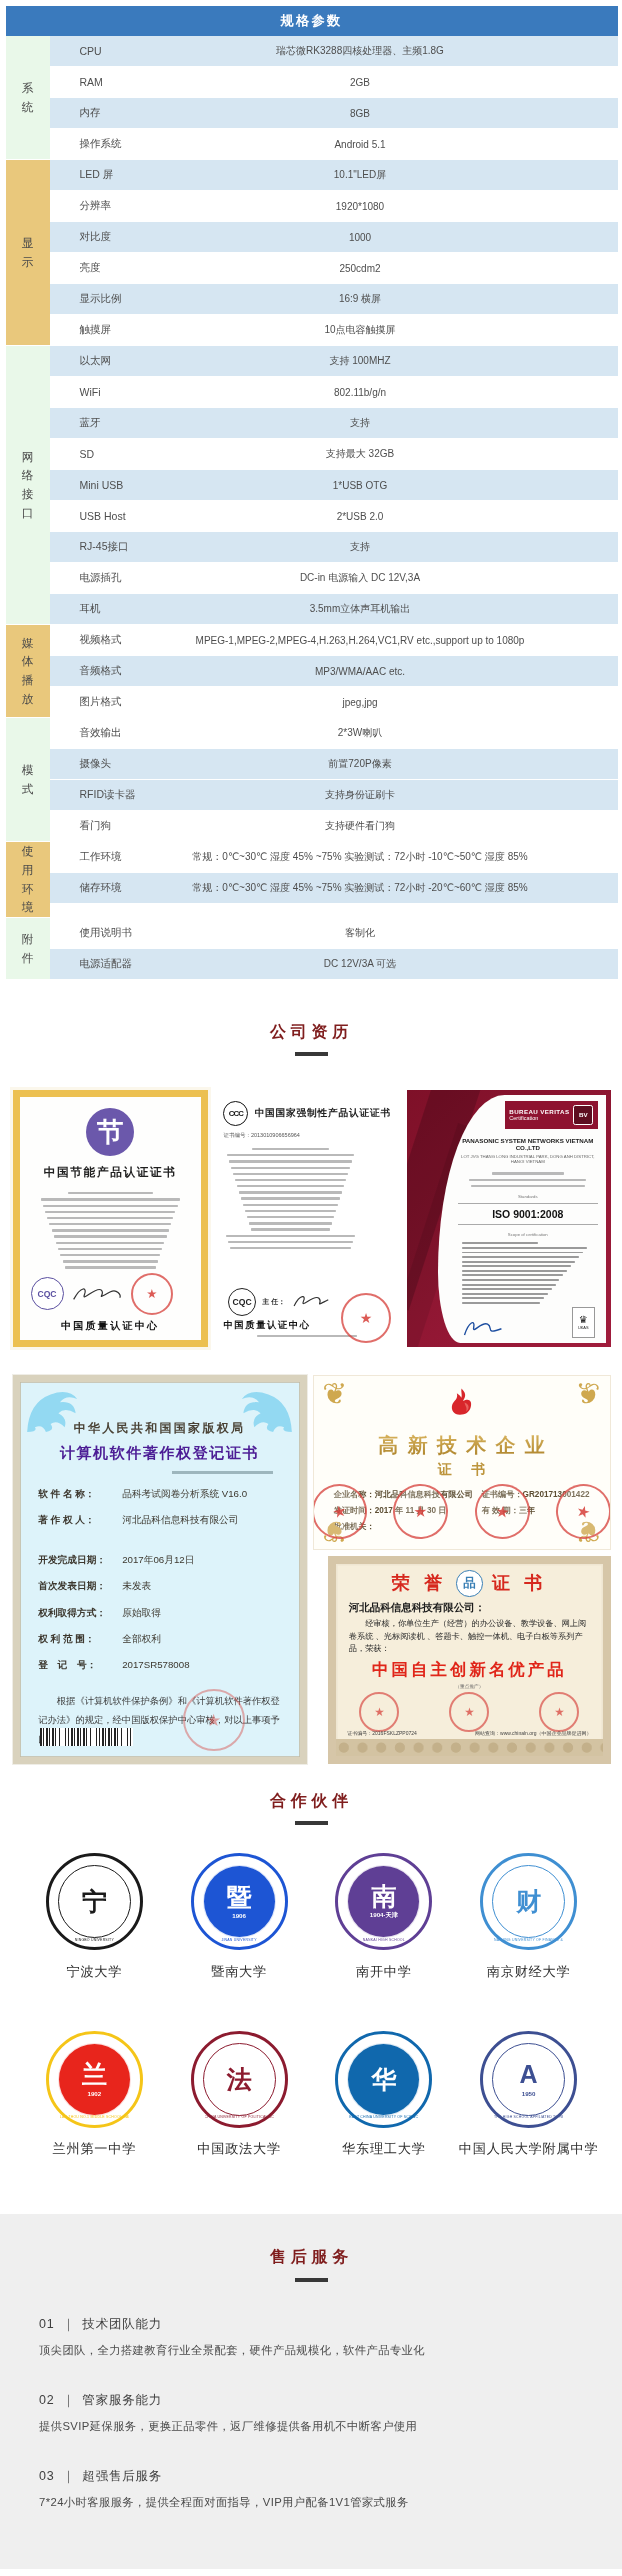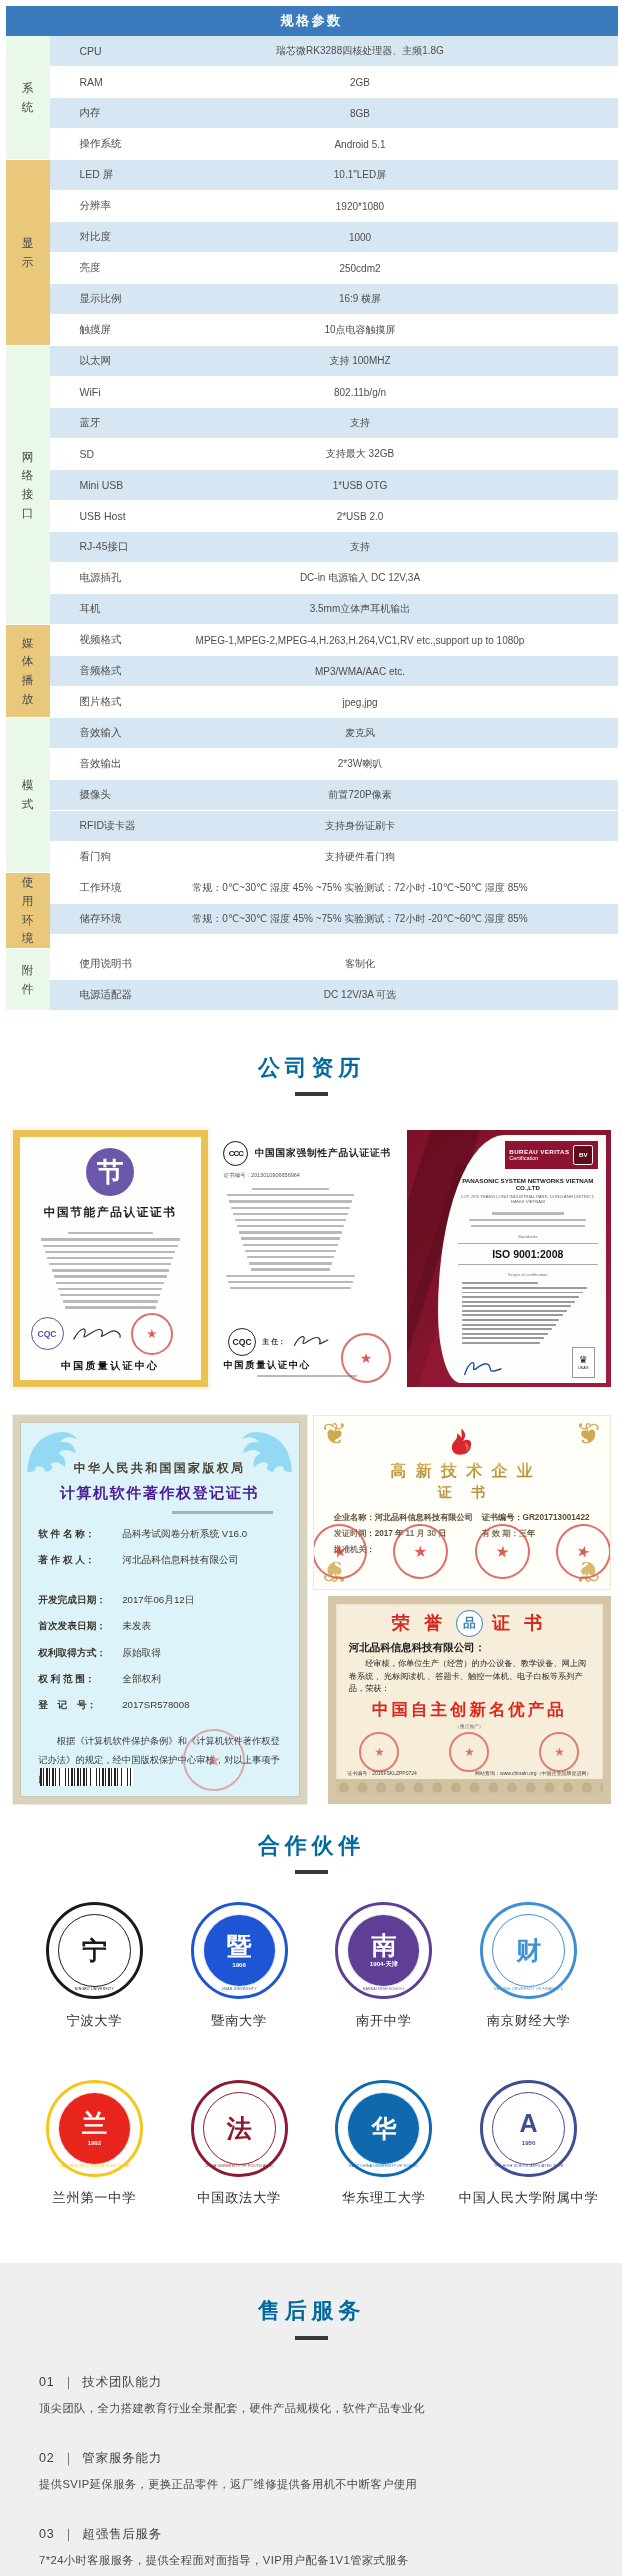--- a/index.html
+++ b/index.html
@@ -18,21 +18,21 @@
   .tone-tan{background:#e9c87c;}
   .spec-rows{flex:1;}
   .spec-row{display:flex;height:31px;border-bottom:1.6px solid #fff;}
   .spec-row.odd{background:#d6e6f2;}
   .spec-row.even{background:#fff;}
   .spec-label{width:131px;padding-left:30px;display:flex;align-items:center;font-size:10.5px;color:#4e4e4e;}
   .spec-value{flex:1;padding-right:78px;display:flex;align-items:center;justify-content:center;
     font-size:10px;color:#4e4e4e;text-align:center;white-space:nowrap;}
 
   
-  .sec-title{text-align:center;font-size:22px;font-weight:bold;color:#0369a1;letter-spacing:4.7px;}
+  .sec-title{text-align:center;font-size:16px;font-weight:bold;color:#7f1d1d;letter-spacing:4.7px;}
   .sec-bar{width:33px;height:3.9px;background:#383838;margin:9.3px auto 0;}
 
   
   .certs{padding:0 12.5px;}
   .cert-row1{margin-top:34px;display:flex;gap:7.8px;height:257px;}
   .cert-row2{margin-top:28px;display:flex;gap:6.2px;height:389px;}
 
   .fineline{height:2.3px;background:#b9b9b9;border-radius:0.8px;margin:3.9px auto;}
   .seal-red{border-radius:50%;border:2.3px solid rgba(214,62,56,.75);color:rgba(214,62,56,.85);
     display:flex;align-items:center;justify-content:center;background:transparent;flex:none;}
@@ -109,23 +109,23 @@
 
   .cert-col-right{flex:1;display:flex;flex-direction:column;gap:6.2px;}
 
   
   .cert-ht{height:181px;background:#fffef9;border:0.8px solid #f0e8d8;position:relative;
     padding:11px 20px 7.8px;display:flex;flex-direction:column;align-items:center;overflow:hidden;}
   .ht-corner{position:absolute;width:36px;height:36px;color:#cfa84f;font-size:30px;line-height:31px;text-align:center;}
   .ht-tl{left:3.1px;top:1.6px;}  .ht-tr{right:3.1px;top:1.6px;transform:scaleX(-1);}
   .ht-bl{left:3.1px;bottom:1.6px;transform:scaleY(-1);} .ht-br{right:3.1px;bottom:1.6px;transform:scale(-1,-1);}
   .ht-flame{width:31px;height:34px;flex:none;}
-  .ht-title{font-size:16px;font-weight:bold;letter-spacing:9.3px;color:#bd953d;
+  .ht-title{font-size:20px;font-weight:bold;letter-spacing:9.3px;color:#bd953d;
     background:linear-gradient(#dcb863,#a97f26);-webkit-background-clip:text;background-clip:text;
-    -webkit-text-fill-color:transparent;margin-top:0;white-space:nowrap;padding-left:9.3px;}
+    -webkit-text-fill-color:transparent;margin-top:11px;white-space:nowrap;padding-left:9.3px;}
   .ht-sub{font-size:14px;font-weight:bold;color:#bd953d;letter-spacing:7.8px;margin-top:1.6px;padding-left:7.8px;}
   .ht-fields{width:100%;display:flex;justify-content:space-between;margin-top:7.8px;
     font-size:8.2px;font-weight:bold;color:#5d4e33;line-height:16.4px;}
   .ht-seals{position:absolute;left:0;right:0;bottom:9.3px;display:flex;justify-content:center;gap:26.5px;}
   .ht-seals .seal-red{width:55px;height:55px;font-size:15.6px;background:rgba(255,255,255,.2);}
 
   
   .cert-honor{height:215px;margin-left:15.6px;background:#f6eedb;border:8.6px solid #d6c6a8;
     box-shadow:inset 0 0 0 1.6px #efe6d2;position:relative;padding:6.2px 12.5px 23.4px;
     display:flex;flex-direction:column;align-items:center;overflow:hidden;}
@@ -288,24 +288,20 @@
           <div class="spec-row even">
             <div class="spec-label">图片格式</div>
             <div class="spec-value">jpeg,jpg</div>
           </div>
         </div>
       </div>
       <div class="spec-group">
         <div class="spec-category tone-green">模
 式</div>
         <div class="spec-rows">
-          <div class="spec-row odd">
-            <div class="spec-label">音效输入</div>
-            <div class="spec-value">麦克风</div>
-          </div>
           <div class="spec-row even">
             <div class="spec-label">音效输出</div>
             <div class="spec-value">2*3W喇叭</div>
           </div>
           <div class="spec-row odd">
             <div class="spec-label">摄像头</div>
             <div class="spec-value">前置720P像素</div>
           </div>
           <div class="spec-row odd">
             <div class="spec-label">RFID读卡器</div>

